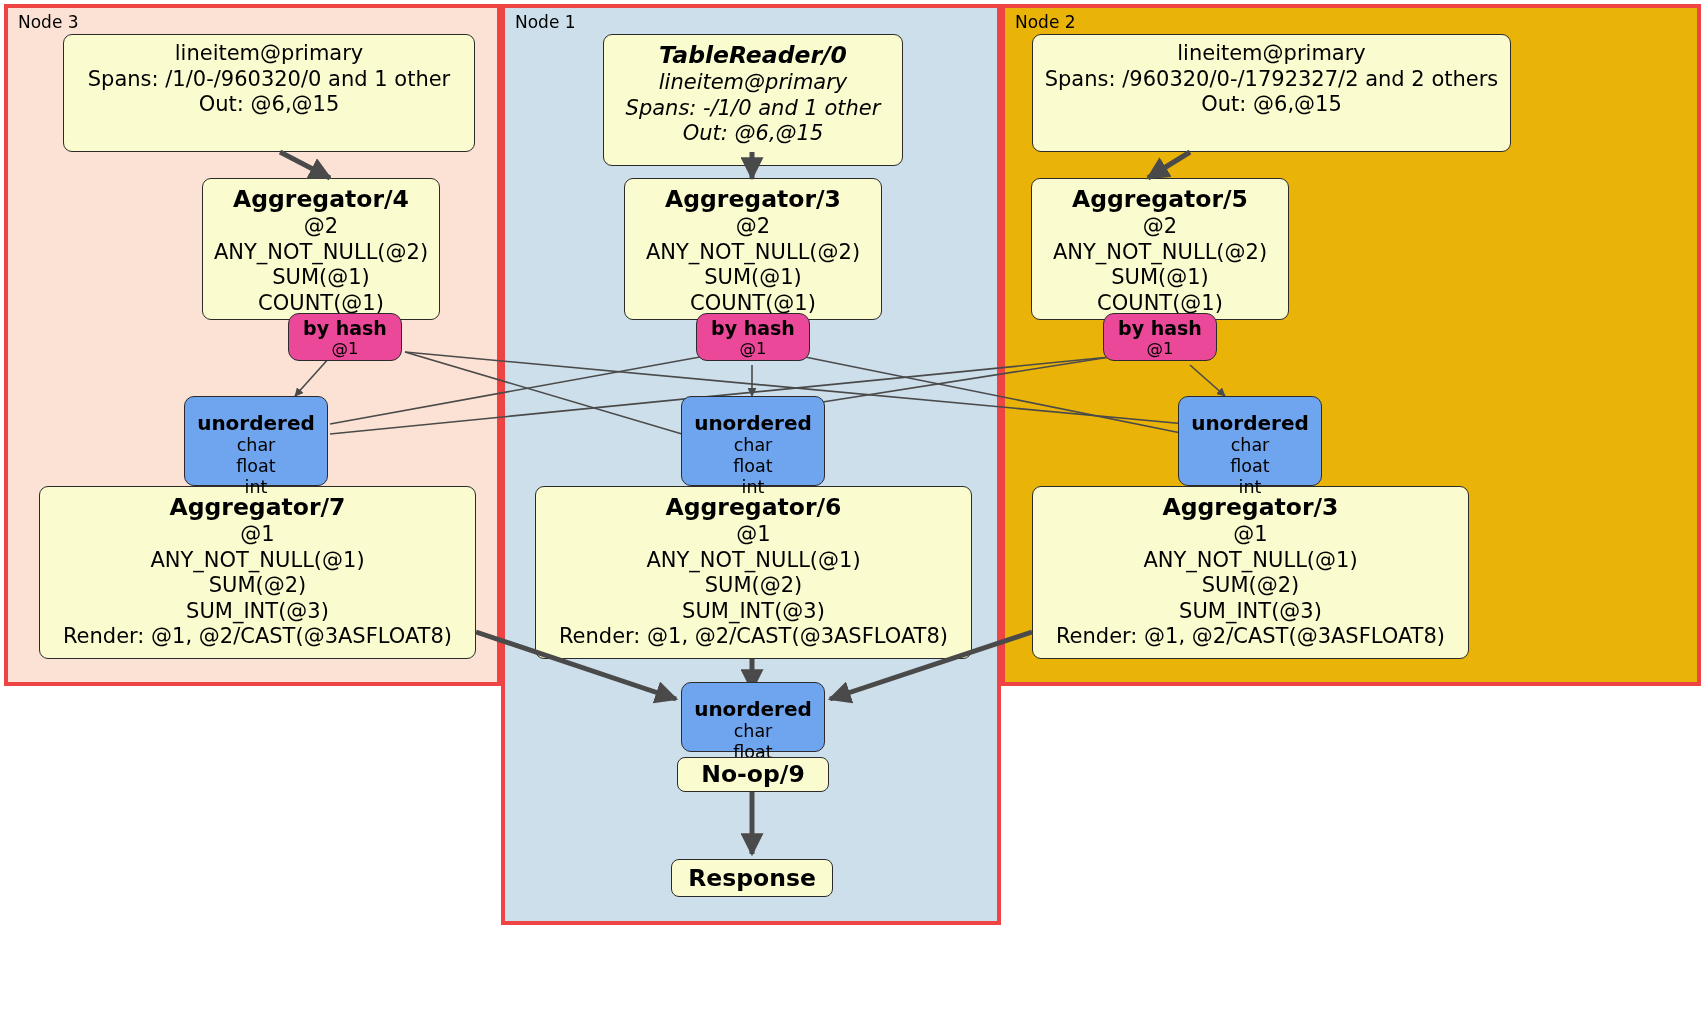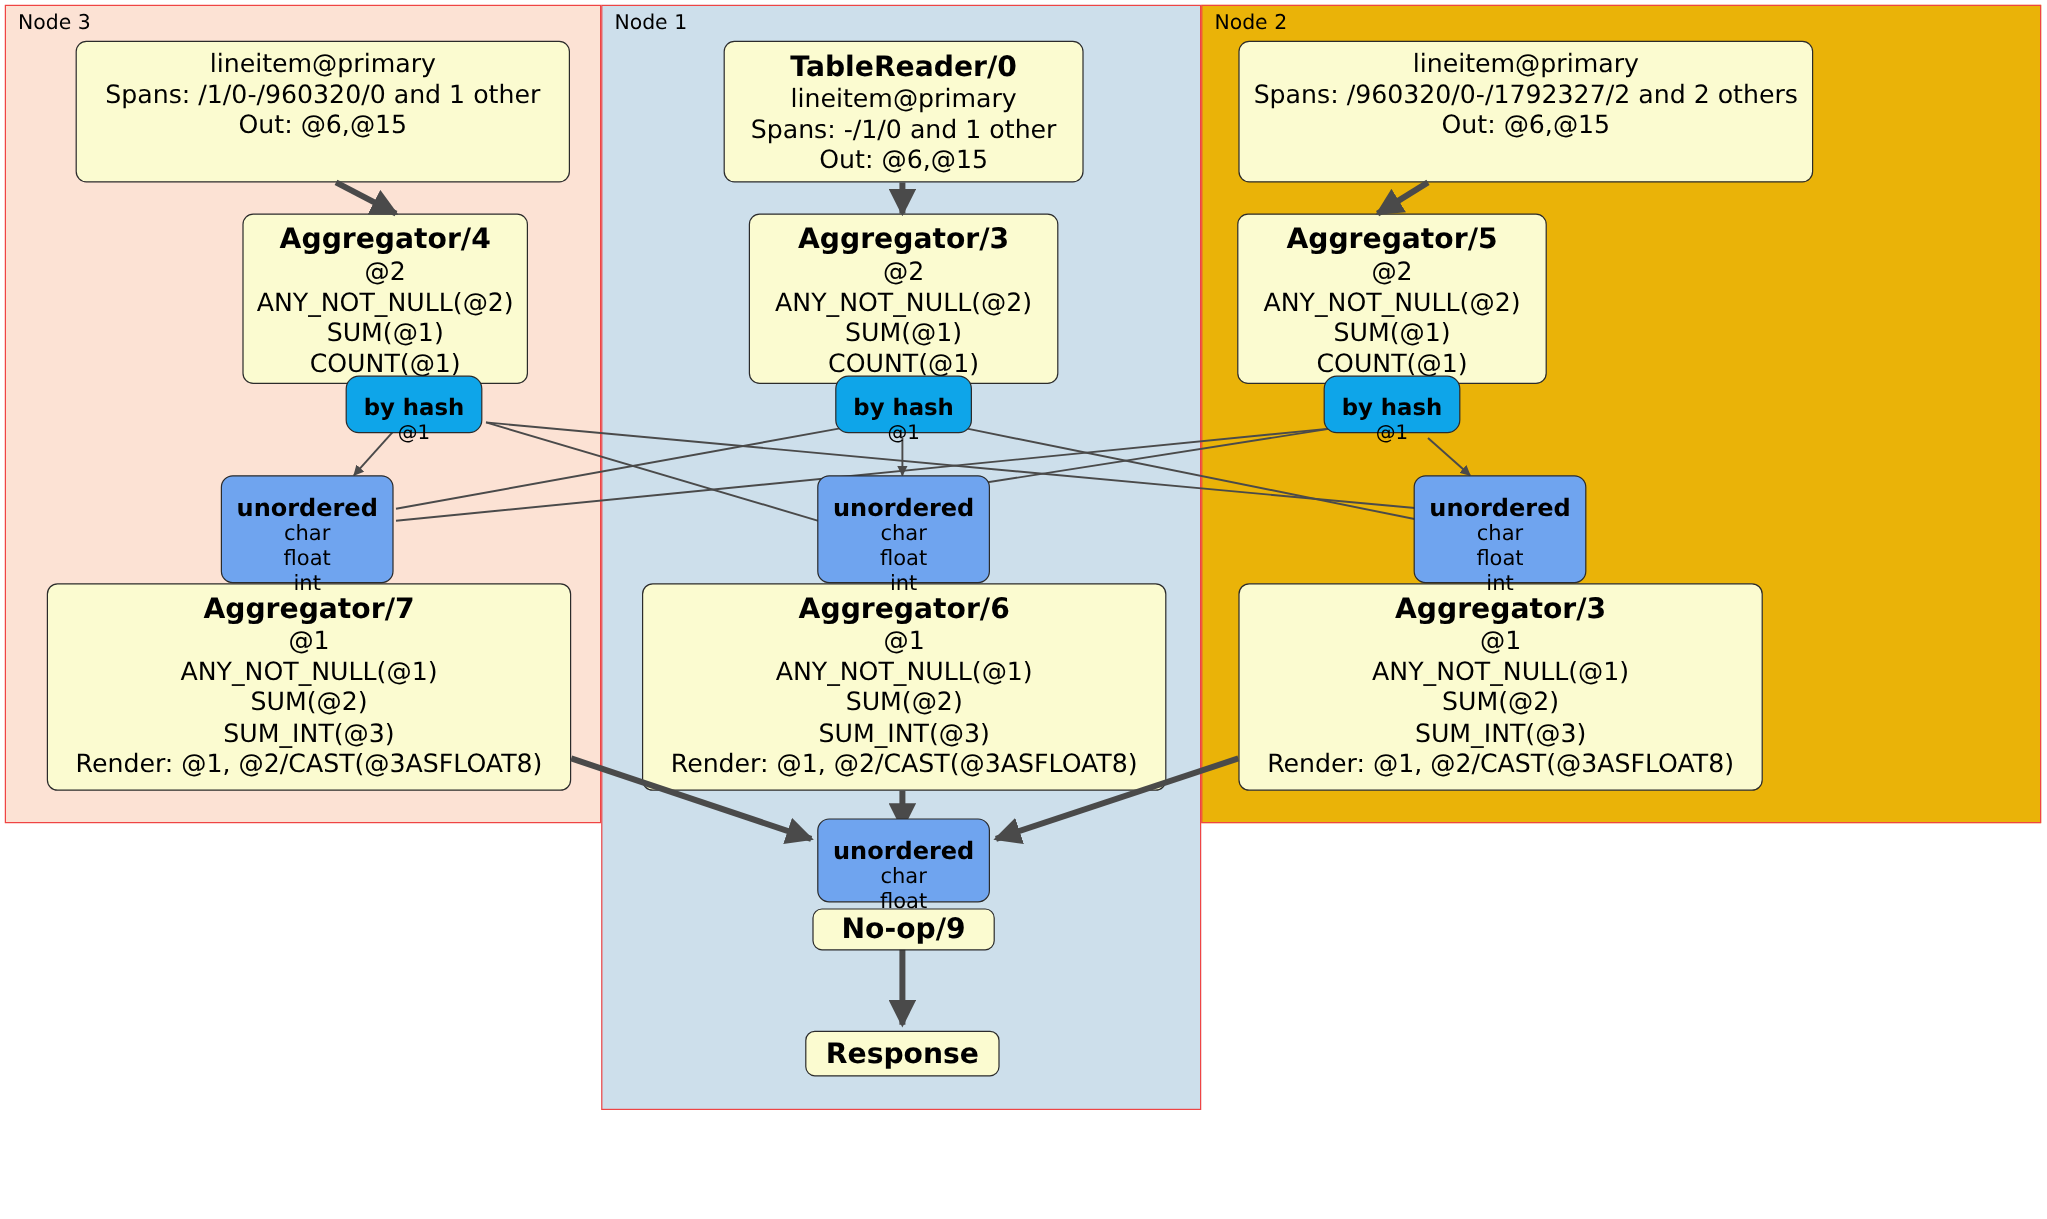--- a/index.html
+++ b/index.html
@@ -15,21 +15,21 @@
     width: 1706px;
     height: 1016px;
     background: #ffffff;
     overflow: hidden;
   }
 
   
   .node-panel {
     position: absolute;
     box-sizing: border-box;
-    border: 1px solid #ef4444;
+    border: 4px solid #ef4444;
   }
   .node-panel-label {
     position: absolute;
     top: 4px;
     left: 10px;
     font-size: 17px;
     color: #000;
     line-height: 20px;
     white-space: nowrap;
   }
@@ -57,26 +57,26 @@
   .proc-line {
     display: block;
     font-size: 21px;
     line-height: 25.5px;
     white-space: nowrap;
   }
 
   .router-box {
     position: absolute;
     box-sizing: border-box;
-    background: #0ea5e9;
+    background: #ec4899;
     border: 1.4px solid #2b2b2b;
     border-radius: 11px;
     text-align: center;
     color: #000;
-    padding-top: 15px;
+    padding-top: 3px;
     z-index: 6;
   }
   .router-title {
     display: block;
     font-weight: bold;
     font-size: 19px;
     line-height: 22px;
   }
   .router-line {
     display: block;
@@ -186,21 +186,21 @@
 
     <path d="M 752 791 L 752 854" stroke="#4a4a4a" stroke-width="5" fill="none" marker-end="url(#arrow-thick)"></path>
   </svg>
 
   <div class="proc-box" style="left:63px; top:34px; width:412px; height:118px;">
     <span class="proc-line">lineitem@primary</span>
     <span class="proc-line">Spans: /1/0-/960320/0 and 1 other</span>
     <span class="proc-line">Out: @6,@15</span>
   </div>
 
-  <div class="proc-box" style="left:603px; top:34px; width:300px; height:118px;">
+  <div class="proc-box" style="left:603px; top:34px; width:300px; height:132px;font-style:italic;">
     <span class="proc-title">TableReader/0</span>
     <span class="proc-line">lineitem@primary</span>
     <span class="proc-line">Spans: -/1/0 and 1 other</span>
     <span class="proc-line">Out: @6,@15</span>
   </div>
 
   <div class="proc-box" style="left:1032px; top:34px; width:479px; height:118px;">
     <span class="proc-line">lineitem@primary</span>
     <span class="proc-line">Spans: /960320/0-/1792327/2 and 2 others</span>
     <span class="proc-line">Out: @6,@15</span>

